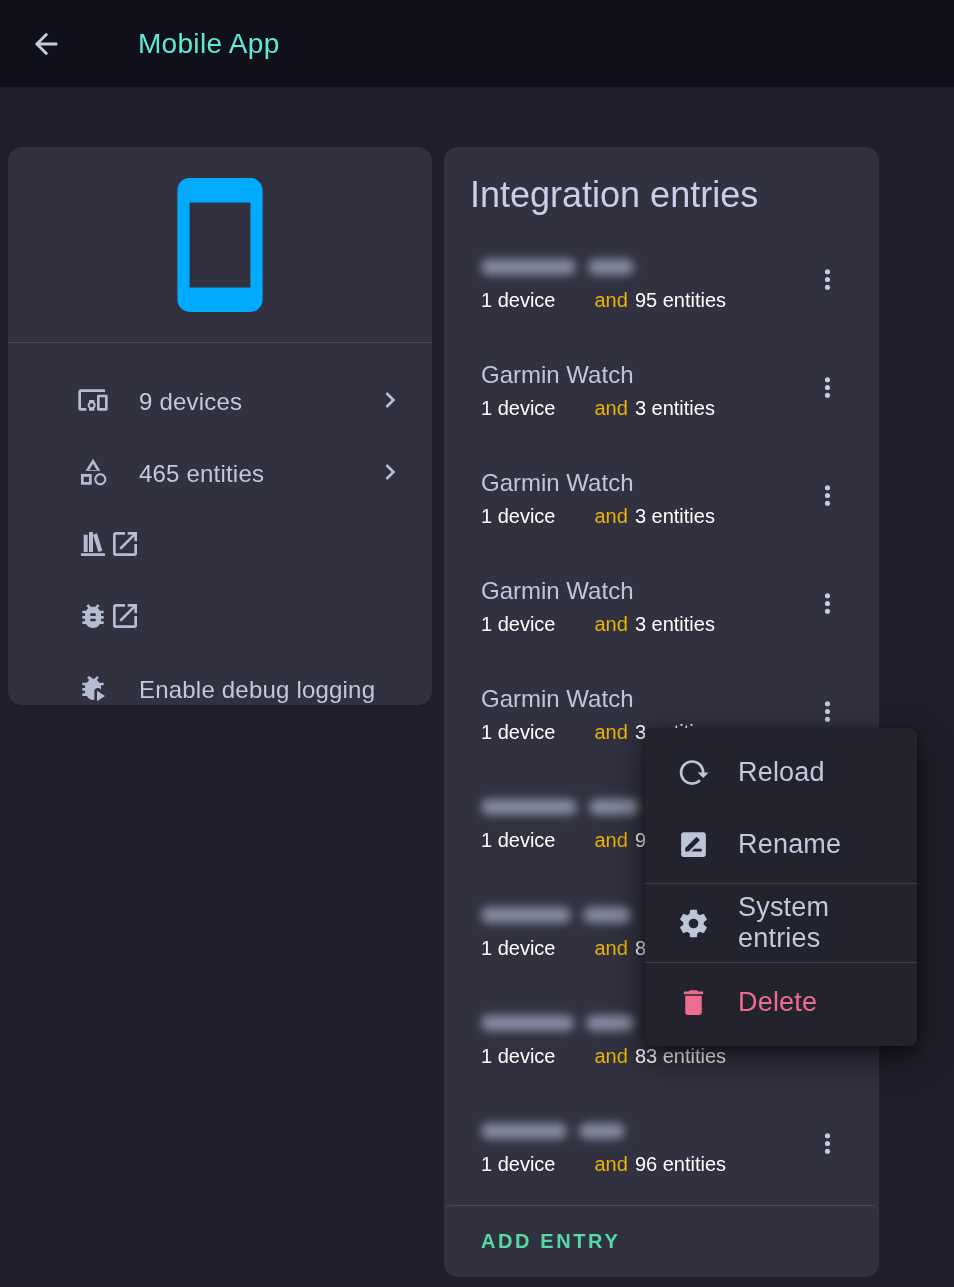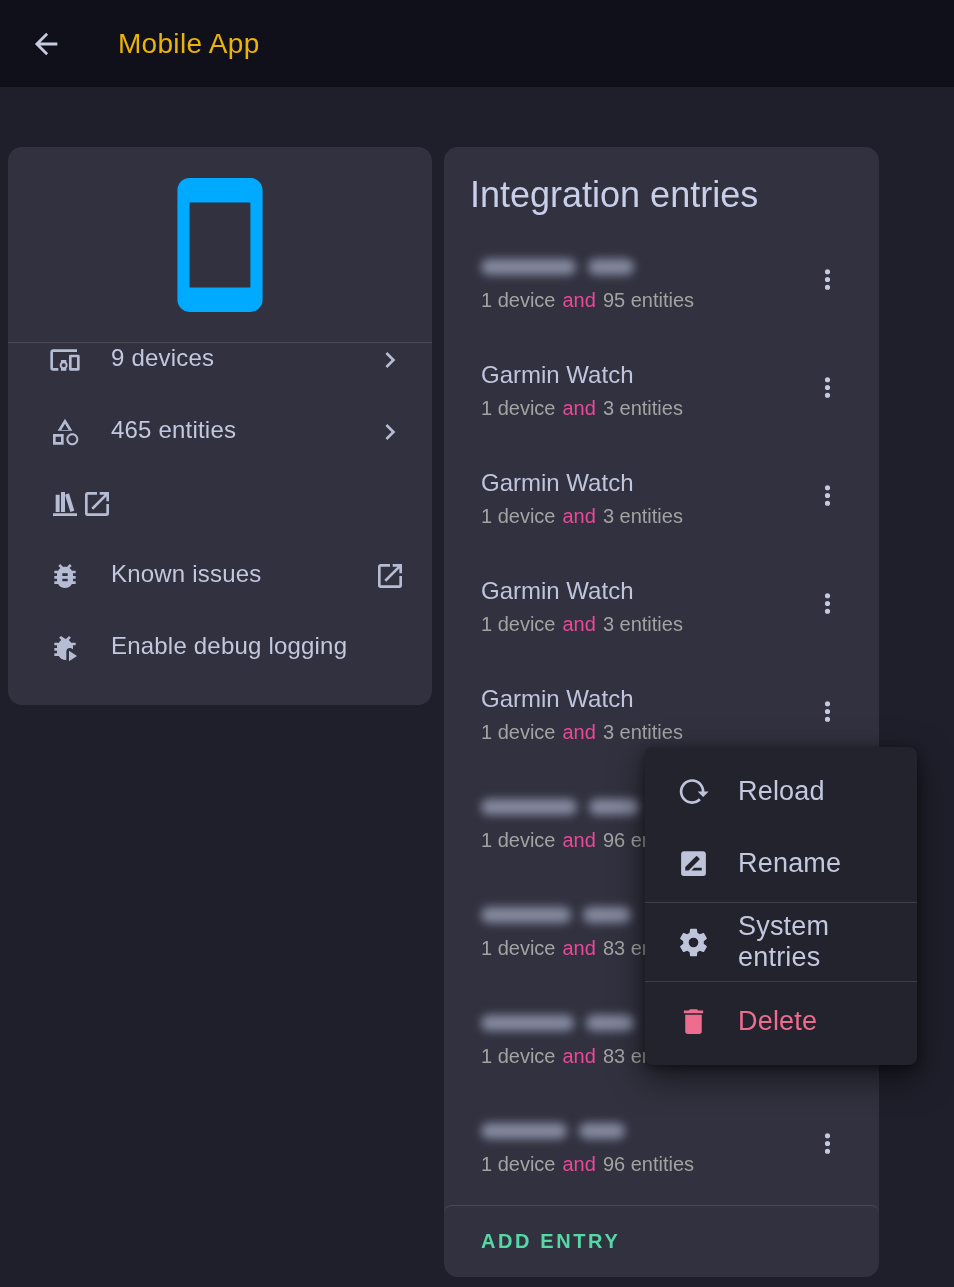--- a/index.html
+++ b/index.html
@@ -18,55 +18,55 @@
     position:absolute;left:0;top:0;width:954px;height:87px;
     background:#10101a;display:flex;align-items:center;
   }
   .back-btn{
     width:48px;height:48px;margin-left:22px;border:none;background:none;
     display:flex;align-items:center;justify-content:center;cursor:pointer;
     color:#c6cbe0;padding:0;
   }
   .back-btn svg{width:34px;height:34px;}
   .appbar-title{
-    margin-left:48px;font-size:28px;font-weight:400;color:#eab308;letter-spacing:.3px;
+    margin-left:68px;font-size:28px;font-weight:400;color:#5eead4;letter-spacing:.3px;
   }
 
   
   .card{position:absolute;background:#31313f;border-radius:14px;}
 
   
   .info-card{left:8px;top:147px;width:424px;height:558px;}
   .icon-area{
     height:196px;display:flex;align-items:center;justify-content:center;
     border-bottom:1px solid rgba(255,255,255,.12);box-sizing:border-box;
   }
   .phone-icon{width:146px;height:146px;color:#00aaff;}
   .info-rows{padding-top:1px;}
   .info-row{
-    height:72px;display:flex;align-items:flex-start;
-    padding:0 26px 0 41px;cursor:pointer;
+    height:72px;display:flex;align-items:flex-end;
+    padding:0 26px 0 41px;cursor:pointer;margin-left:28px;
   }
   .info-row .lead{width:32px;height:32px;color:#b6bcd4;flex:none;}
   .info-row .lead svg{width:32px;height:32px;}
   .info-row .label{margin-left:30px;font-size:24px;color:#c3c8de;flex:1;letter-spacing:.2px;}
   .info-row .trail{width:32px;height:32px;color:#b6bcd4;flex:none;}
   .info-row .trail svg{width:32px;height:32px;}
 
   
   .entries-card{left:444px;top:147px;width:435px;height:1130px;display:flex;flex-direction:column;box-sizing:border-box;}
   .entries-title{
     margin:25px 28px 0 26px;font-size:36px;line-height:45px;font-weight:400;color:#c9cfe8;
   }
   .entries-list{margin-top:16px;}
   .entry-row{height:108px;position:relative;box-sizing:border-box;padding:18px 96px 0 37px;}
   .entry-name{font-size:24px;line-height:32px;color:#bfc5dd;white-space:nowrap;}
   .entry-sub{margin-top:2px;font-size:20px;line-height:30px;display:flex;gap:7px;white-space:nowrap;}
-  .link-green{color:#a3a3a3;text-decoration:none;cursor:pointer;}
-  .conj{color:#ec4899;}
+  .link-green{color:#ffffff;text-decoration:none;cursor:pointer;}
+  .conj{color:#eab308;margin-left:32px;}
   .blob{
     display:inline-block;height:16px;border-radius:8px;background:#9aa0b8;opacity:.8;
     filter:blur(5px);margin-right:12px;margin-top:8px;vertical-align:top;
   }
   .dots-btn{
     position:absolute;right:28px;top:22px;width:48px;height:48px;border:none;background:none;
     display:flex;align-items:center;justify-content:center;cursor:pointer;color:#c6cade;padding:0;
   }
   .dots-btn svg{width:31px;height:31px;}
   .entries-footer{
@@ -74,21 +74,21 @@
     flex:1;display:flex;align-items:center;padding-left:37px;border-radius:8px;
   }
   .add-entry-btn{
     border:none;background:none;padding:0;cursor:pointer;
     color:#55d8a6;font-size:20px;font-weight:700;letter-spacing:2.6px;
     font-family:inherit;
   }
 
   
   .ctx-menu{
-    position:absolute;left:645px;top:747px;width:272px;z-index:10;
+    position:absolute;left:645px;top:728px;width:272px;z-index:10;
     background:#23232e;border-radius:8px;padding:8px 0;
     box-shadow:0 12px 34px rgba(0,0,0,.55),0 3px 10px rgba(0,0,0,.4);
   }
   .menu-item{height:72px;display:flex;align-items:center;padding:0 18px 0 32px;cursor:pointer;}
   .menu-item .micon{width:33px;height:33px;color:#bec4da;flex:none;}
   .menu-item .micon svg{width:33px;height:33px;}
   .menu-item .mlabel{margin-left:28px;font-size:27px;color:#c3c8de;letter-spacing:.2px;}
   .menu-item.danger .micon{color:#ee6d8e;}
   .menu-item.danger .mlabel{color:#ee6d8e;}
   .menu-divider{height:1px;background:rgba(255,255,255,.12);margin:3px 0;}
@@ -156,21 +156,20 @@
           </svg>
         </span>
   </div>
 
   <div class="info-row">
     <span class="lead icon">
           <svg viewBox="0 0 24 24">
             <path d="M14,12H10V10H14M14,16H10V14H14M20,8H17.19C16.74,7.22 16.12,6.55 15.37,6.04L17,4.41L15.59,3L13.42,5.17C12.96,5.06 12.5,5 12,5C11.5,5 11.04,5.06 10.59,5.17L8.41,3L7,4.41L8.62,6.04C7.88,6.55 7.26,7.22 6.81,8H4V10H6.09C6.04,10.33 6,10.66 6,11V12H4V14H6V15C6,15.34 6.04,15.67 6.09,16H4V18H6.81C7.85,19.79 9.78,21 12,21C14.22,21 16.15,19.79 17.19,18H20V16H17.91C17.96,15.67 18,15.34 18,15V14H20V12H18V11C18,10.66 17.96,10.33 17.91,10H20V8Z" fill="currentColor" fill-rule="evenodd"></path>
           </svg>
         </span>
-    <span class="label">Known issues</span>
     <span class="trail icon">
           <svg viewBox="0 0 24 24">
             <path d="M14,3V5H17.59L7.76,14.83L9.17,16.24L19,6.41V10H21V3M19,19H5V5H12V3H5C3.89,3 3,3.9 3,5V19A2,2 0 0,0 5,21H19A2,2 0 0,0 21,19V12H19V19Z" fill="currentColor" fill-rule="evenodd"></path>
           </svg>
         </span>
   </div>
 
   <div class="info-row">
     <span class="lead icon">
           <svg viewBox="0 0 24 24">

